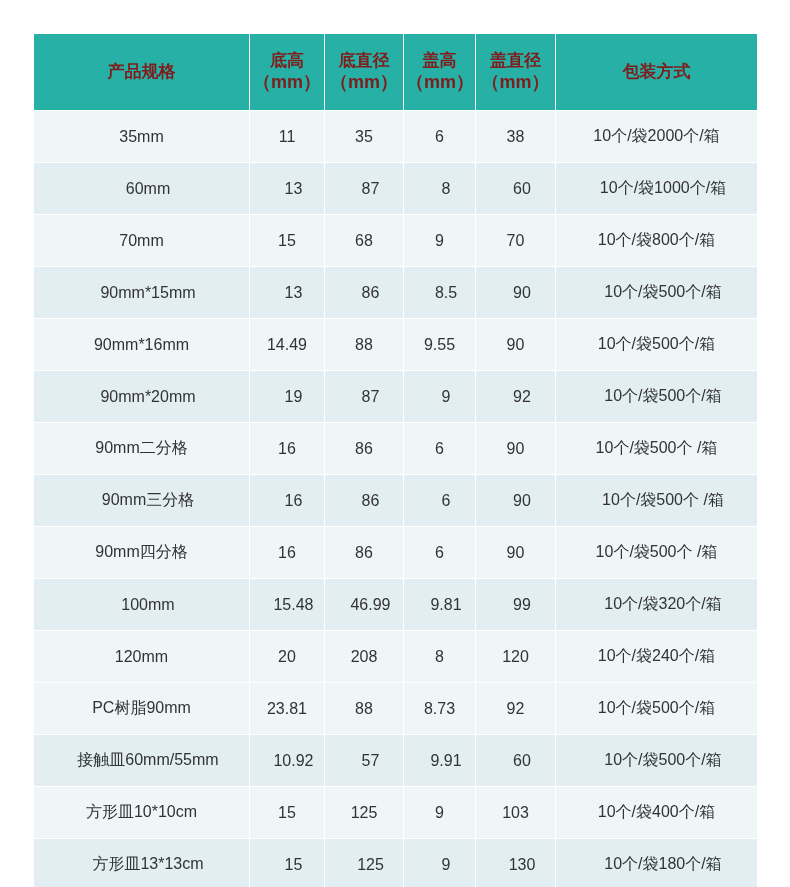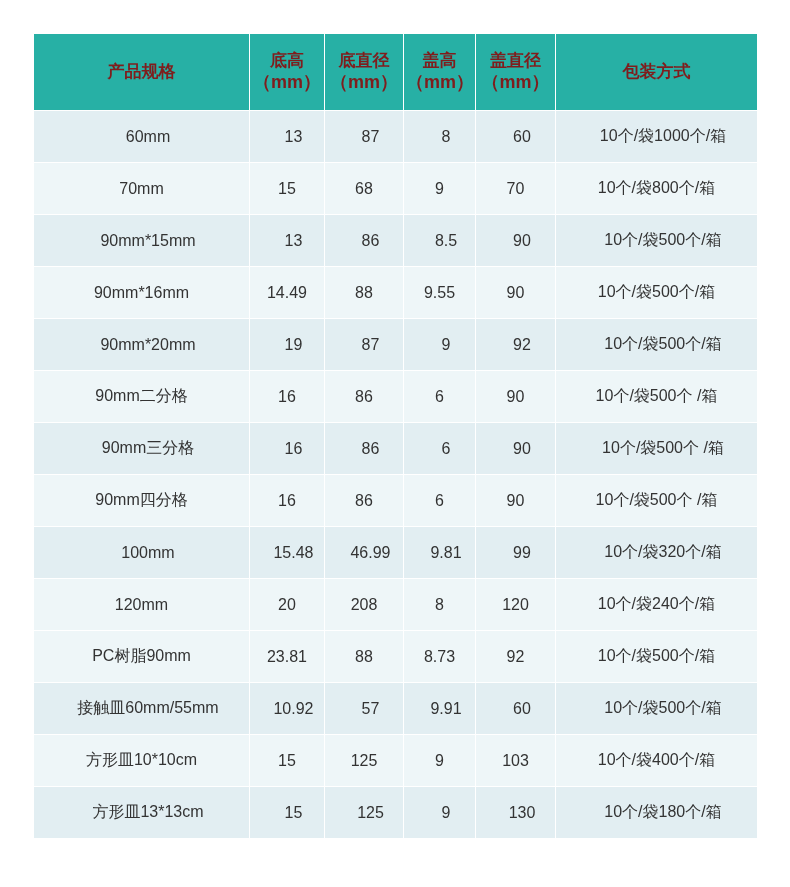--- a/index.html
+++ b/index.html
@@ -78,20 +78,28 @@
       <tr>
           <th><span>产品规格</span></th>
           <th><span>底高</span><span class="unit">（mm）</span></th>
           <th><span>底直径</span><span class="unit">（mm）</span></th>
           <th><span>盖高</span><span class="unit">（mm）</span></th>
           <th><span>盖直径</span><span class="unit">（mm）</span></th>
           <th><span>包装方式</span></th>
         </tr>
     </thead>
     <tbody>
+        <tr>
+          <td>35mm</td>
+          <td>11</td>
+          <td>35</td>
+          <td>6</td>
+          <td>38</td>
+          <td>10个/袋2000个/箱</td>
+        </tr>
         <tr class="alt">
           <td>60mm</td>
           <td>13</td>
           <td>87</td>
           <td>8</td>
           <td>60</td>
           <td>10个/袋1000个/箱</td>
         </tr>
         <tr>
           <td>70mm</td>

